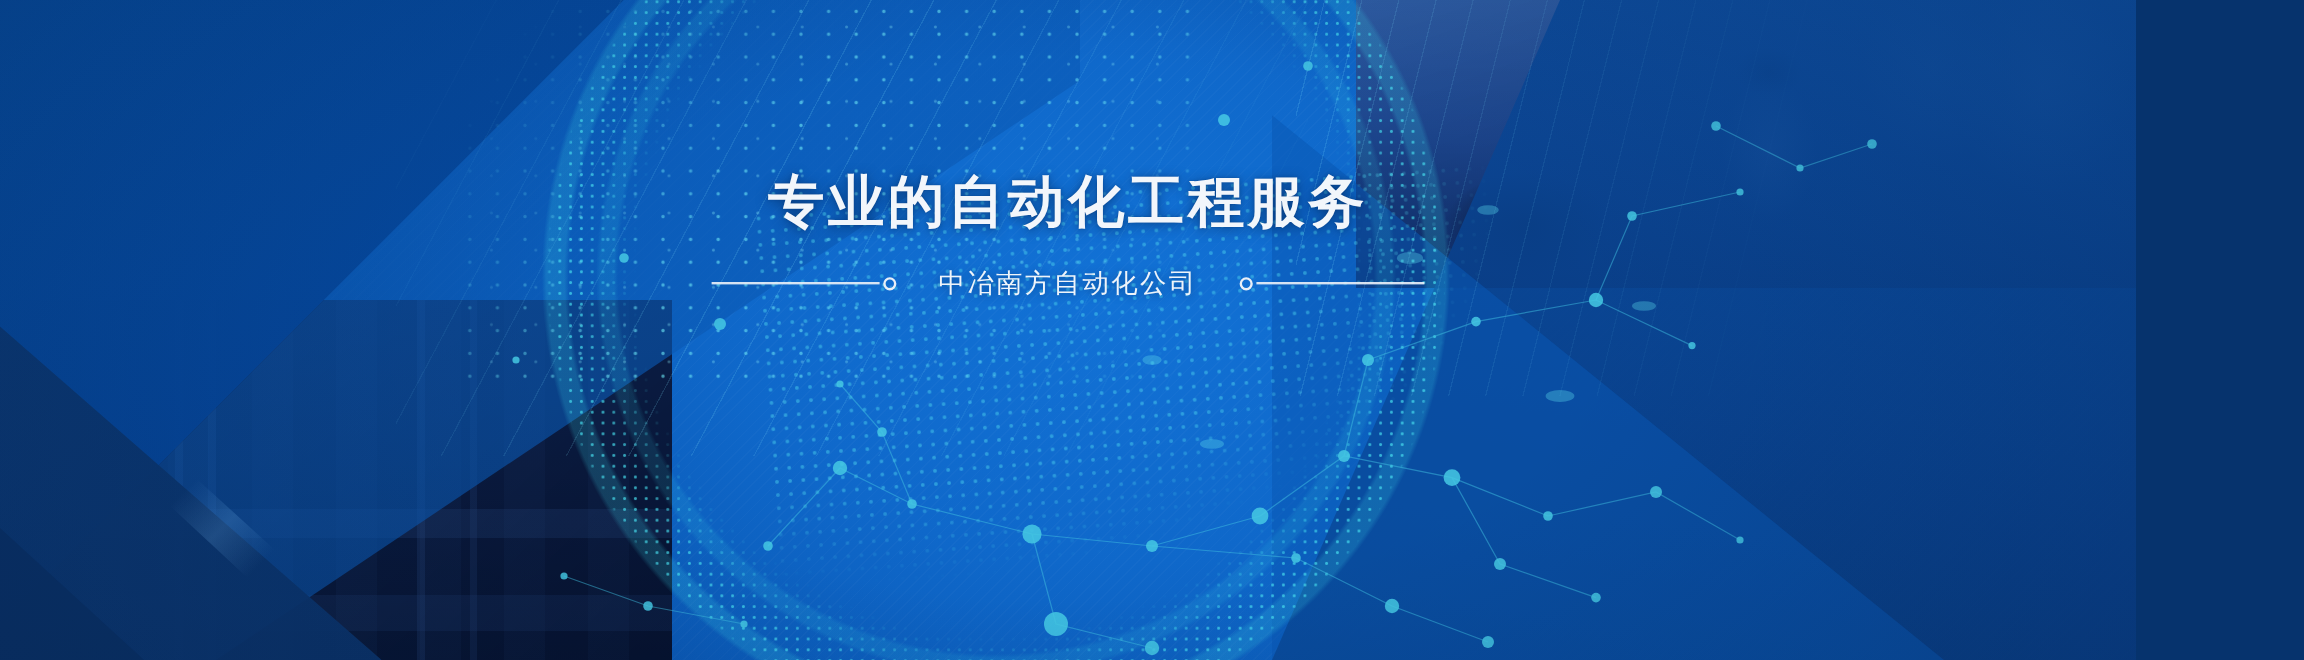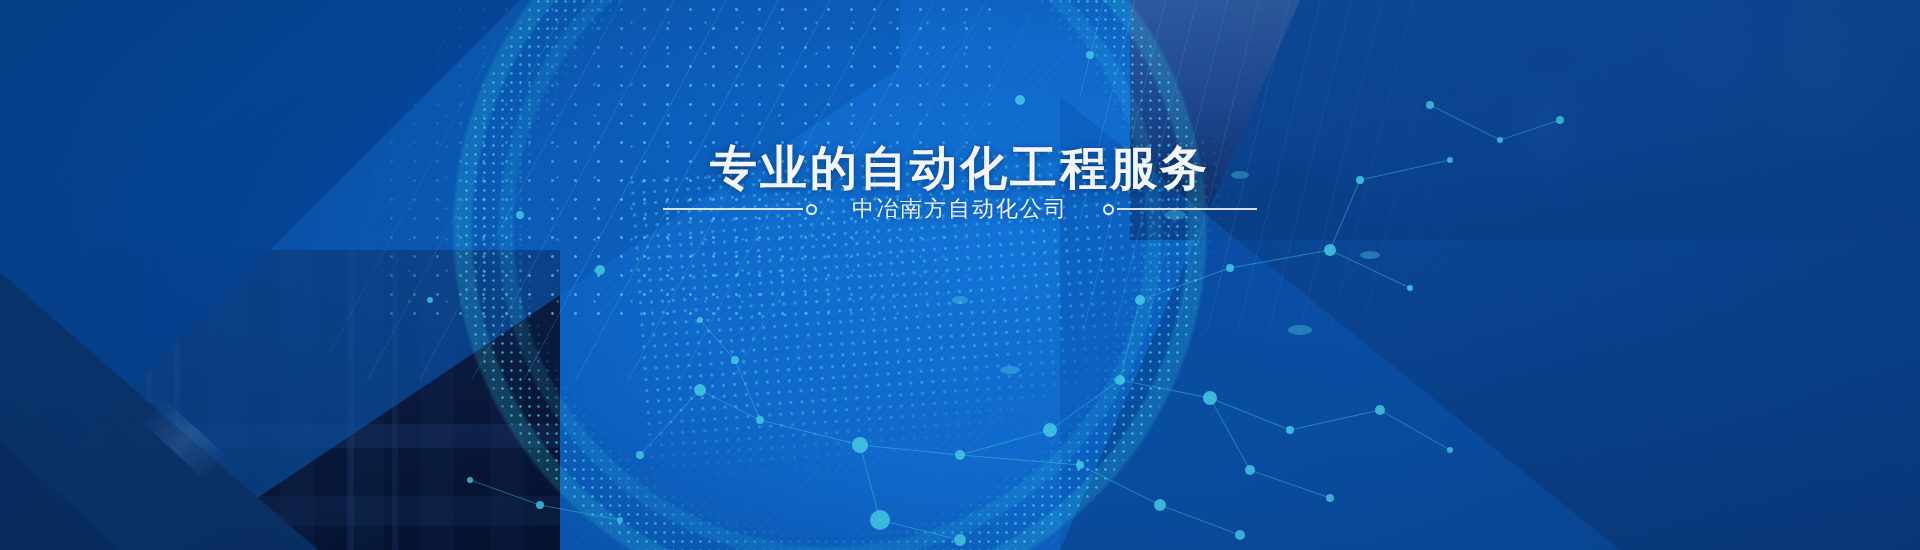--- a/index.html
+++ b/index.html
@@ -1,20 +1,20 @@
 <!DOCTYPE html>
 <html><head>
 <meta charset="utf-8">
 <style>
   * { margin:0; padding:0; box-sizing:border-box; }
   html,body { width:1920px; height:550px; overflow:hidden; background:#06336d; }
   body { font-family:"Liberation Sans","DejaVu Sans",sans-serif; }
 
   #banner {
-    position:relative; width:1920px; height:550px; overflow:hidden;
+    position:relative; width:1780px; height:550px; overflow:hidden;
     background:#0369a1;
   }
 
   
   .layer { position:absolute; inset:0; }
 
   .base-grad {
     background:
       radial-gradient(ellipse 900px 620px at 52% 46%, #1272d6 0%, #0f68ca 35%, #0a58b4 66%, #084a9e 100%);
   }
@@ -201,20 +201,21 @@
     font-size:47px;
     font-weight:bold;
     line-height:52px;
     letter-spacing:3px;
     text-shadow:0 2px 10px rgba(4,34,78,.55), 0 0 2px rgba(10,60,130,.6);
     white-space:nowrap;
   }
   .headline .line { display:block; }
 
   .sub-row {
+    margin-top:27px;
     display:flex; align-items:center; justify-content:flex-end;
     gap:0;
   }
   .deco-line {
     width:140px; height:2px; background:#e8eff7; opacity:.92;
   }
   .deco-dot {
     width:11px; height:11px; border-radius:50%;
     border:2px solid #e8eff7; background:transparent;
     margin:0 3px;

